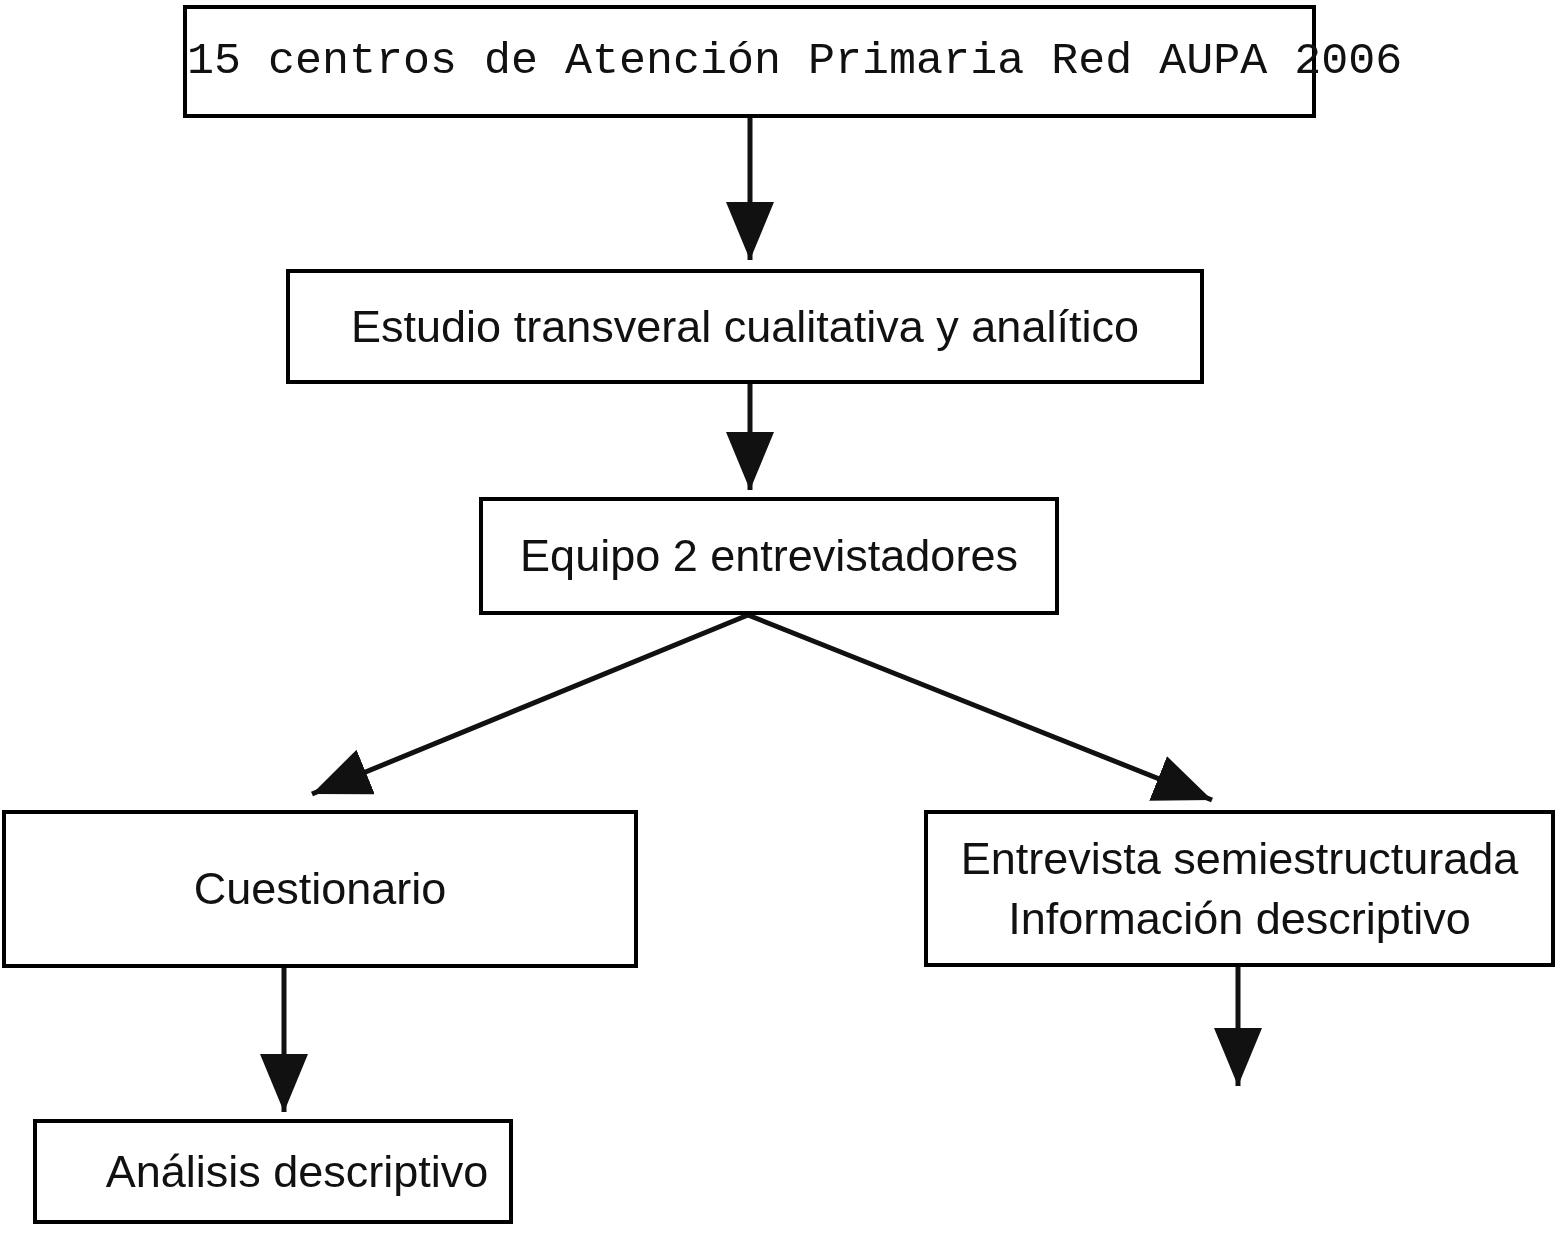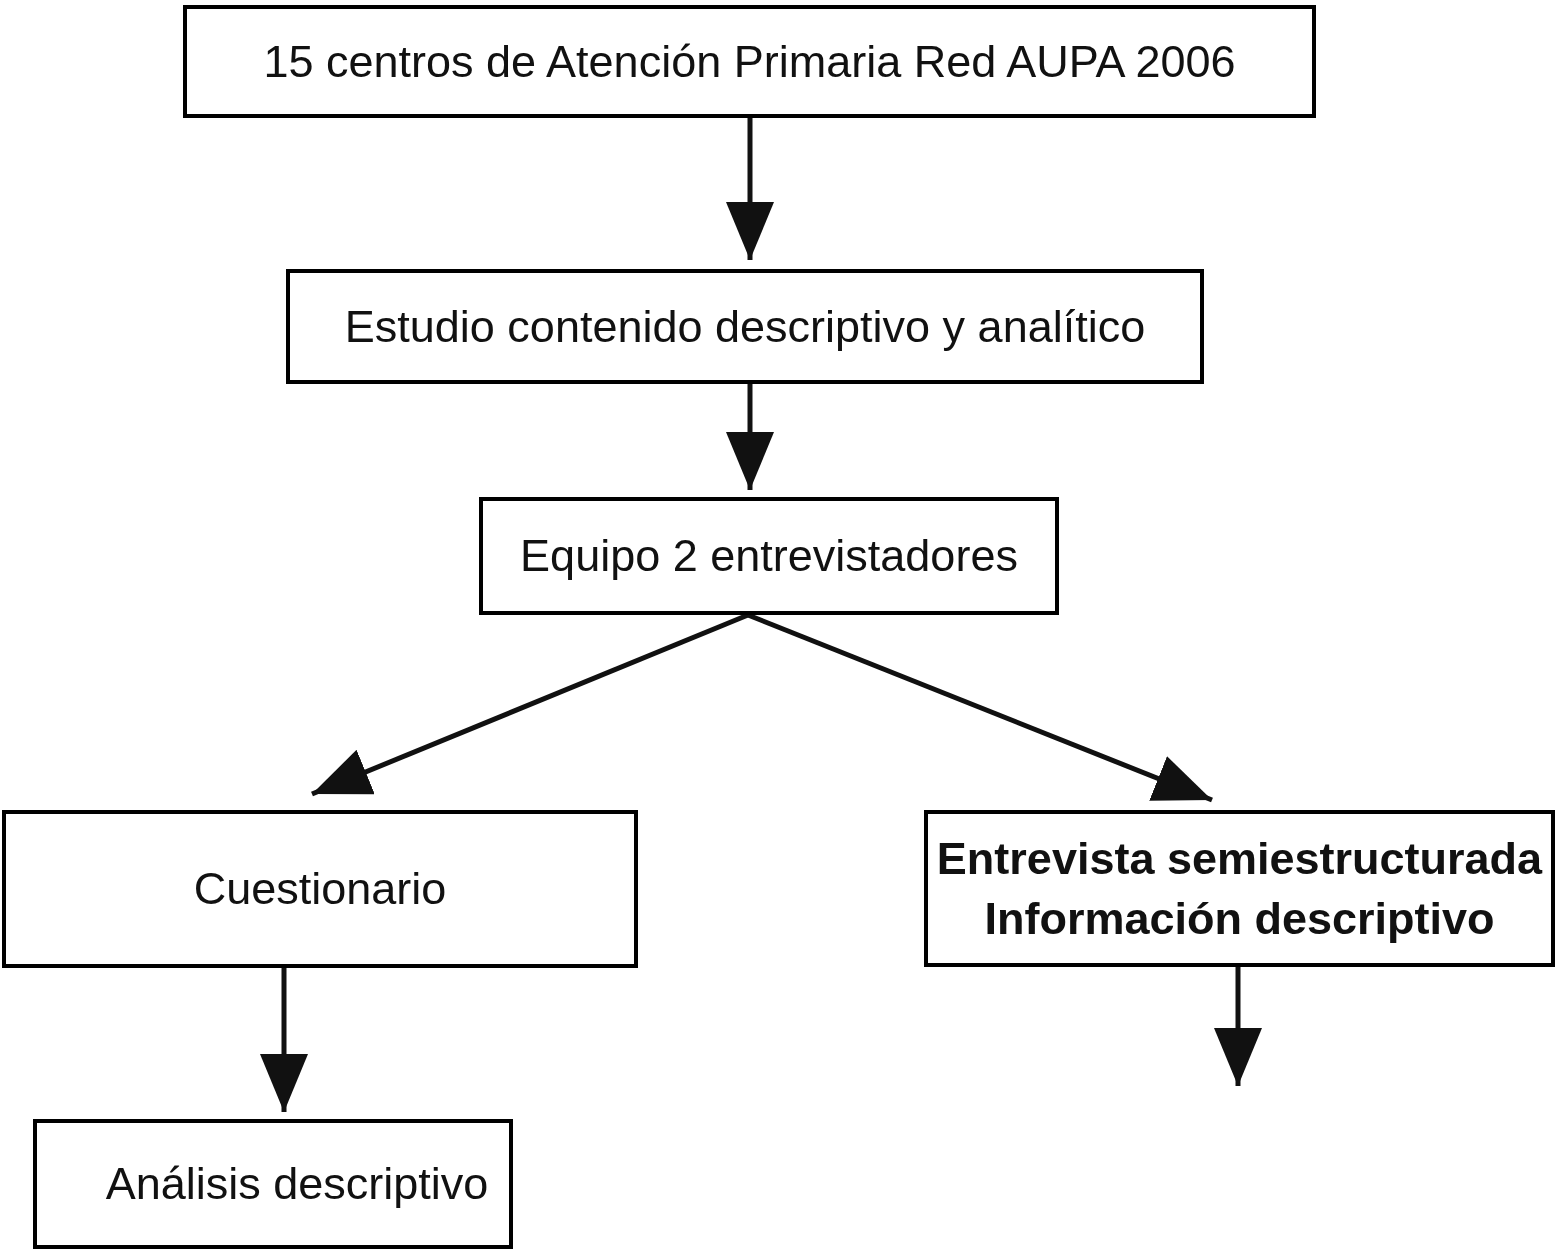--- a/index.html
+++ b/index.html
@@ -35,26 +35,26 @@
     text-align: center;
     font-size: 45px;
     line-height: 1.32;
     white-space: nowrap;
   }
   .node .label {
     display: block;
     width: 100%;
   }
   
-  .node-centros       { left: 183px; top: 5px;    width: 1133px; height: 113px; }
+  .node-centros       { left: 183px; top: 5px;    width: 1133px; height: 113px; font-family: Liberation Mono, monospace; }
   .node-estudio       { left: 286px; top: 269px;  width: 918px;  height: 115px; }
   .node-equipo        { left: 461px; top: 497px;  width: 580px;  height: 118px; margin-left: 18px; }
   .node-cuestionario  { left: 2px;   top: 810px;  width: 636px;  height: 158px; text-align: center; }
-  .node-entrevista    { left: 924px; top: 810px;  width: 631px;  height: 157px; font-weight: bold; }
-  .node-analisis      { left: 33px;  top: 1119px; width: 480px;  height: 130px; padding-left: 48px; }
+  .node-entrevista    { left: 924px; top: 810px;  width: 631px;  height: 157px; }
+  .node-analisis      { left: 33px;  top: 1119px; width: 480px;  height: 105px; padding-left: 48px; }
   .node-transcripcion { left: 924px; top: 1092px; width: 631px;  height: 155px; }
   .arrow-line {
     stroke: #111111;
     stroke-width: 5;
     fill: none;
   }
 </style>
 </head>
 <body>
 
@@ -75,21 +75,21 @@
   </svg>
 
   <div class="node node-centros">
     <div class="label">
         <div>15 centros de Atención Primaria Red AUPA 2006</div>
       </div>
   </div>
 
   <div class="node node-estudio">
     <div class="label">
-        <div>Estudio contenido descriptivo y analítico</div>
+        <div>Estudio transveral cualitativa y analítico</div>
       </div>
   </div>
 
   <div class="node node-equipo">
     <div class="label">
         <div>Equipo 2 entrevistadores</div>
       </div>
   </div>
 
   <div class="node node-cuestionario">

